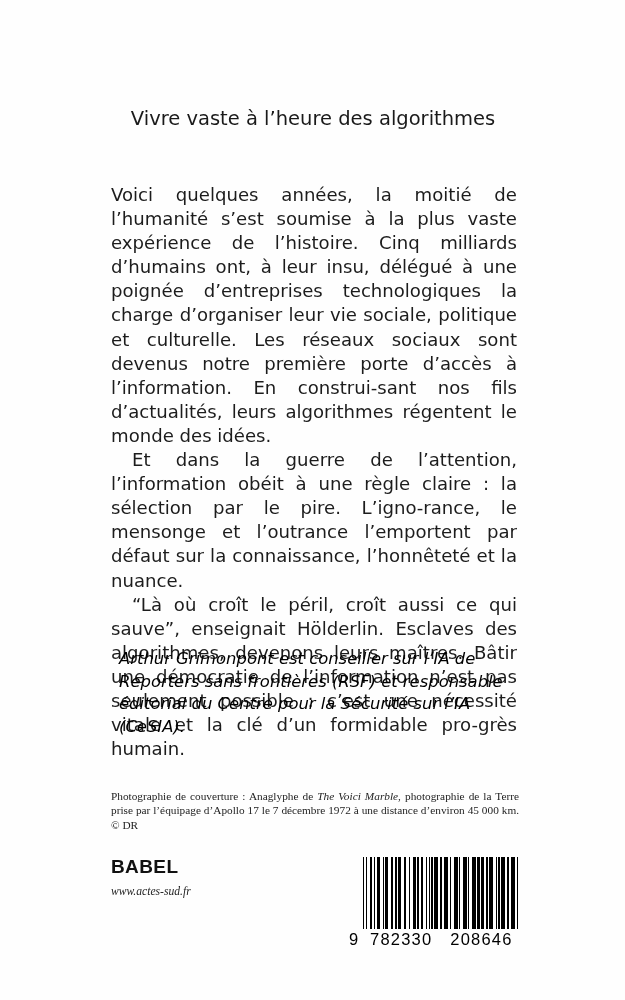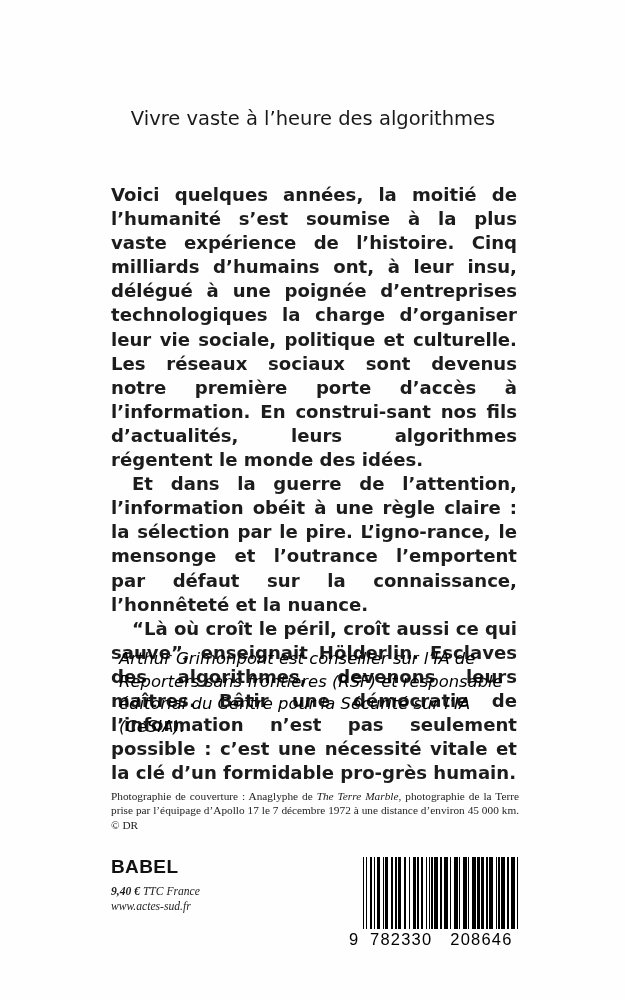--- a/index.html
+++ b/index.html
@@ -57,21 +57,20 @@
   }
   .para {
     font-family: "DejaVu Sans", sans-serif;
     font-size: 18.1px;
     line-height: 24.1px;
     color: #1c1c1c;
     margin: 0;
     text-align: justify;
     text-justify: inter-word;
     hyphens: manual;
-    font-weight: bold;
   }
   .para.indent {
     text-indent: 21px;
   }
 
   
   .bio {
     position: absolute;
     left: 111px;
     top: 640px;
@@ -180,27 +179,26 @@
     <p class="para">Voici quelques années, la moitié de l’humanité s’est soumise à la plus vaste expérience de l’histoire. Cinq milliards d’humains ont, à leur insu, délégué à une poignée d’entreprises technologiques la charge d’organiser leur vie sociale, politique et culturelle. Les réseaux sociaux sont devenus notre première porte d’accès à l’information. En construi-sant nos fils d’actualités, leurs algorithmes régentent le monde des idées.</p>
     <p class="para indent">Et dans la guerre de l’attention, l’information obéit à une règle claire : la sélection par le pire. L’igno-rance, le mensonge et l’outrance l’emportent par défaut sur la connaissance, l’honnêteté et la nuance.</p>
     <p class="para indent">“Là où croît le péril, croît aussi ce qui sauve”, enseignait Hölderlin. Esclaves des algorithmes, devenons leurs maîtres. Bâtir une démocratie de l’information n’est pas seulement possible : c’est une nécessité vitale et la clé d’un formidable pro-grès humain.</p>
   </div>
 
   <div class="bio">
     <p class="bio-text">Arthur Grimonpont est conseiller sur l’IA de Reporters sans frontières (RSF) et responsable éditorial du Centre pour la Sécurité sur l’IA (CeSIA).</p>
   </div>
 
   <div class="credit">
-    <p class="credit-text"><span>Photographie de couverture : Anaglyphe de </span><em>The Terre Marble</em><span>, photographie de la Terre prise par l’équipage d’Apollo 17 le 7 décembre 1972 à une distance d’environ 45 000 km. © DR</span></p>
+    <p class="credit-text"><span>Photographie de couverture : Anaglyphe de </span><em>The Voici Marble</em><span>, photographie de la Terre prise par l’équipage d’Apollo 17 le 7 décembre 1972 à une distance d’environ 45 000 km. © DR</span></p>
   </div>
 
   <div class="imprint">
     <div class="imprint-name">BABEL</div>
     <div class="imprint-lines">
-      <div class="price"><strong>9,40 €</strong><span> TTC France</span></div>
       <div>www.actes-sud.fr</div>
     </div>
   </div>
 
   <div class="barcode-area">
     <div class="barcode-bars">
         <i style="width: 1.32px; background: rgb(0, 0, 0);"></i>
         <i style="width: 1.32px; background: transparent;"></i>
         <i style="width: 1.32px; background: rgb(0, 0, 0);"></i>
         <i style="width: 2.64px; background: transparent;"></i>

